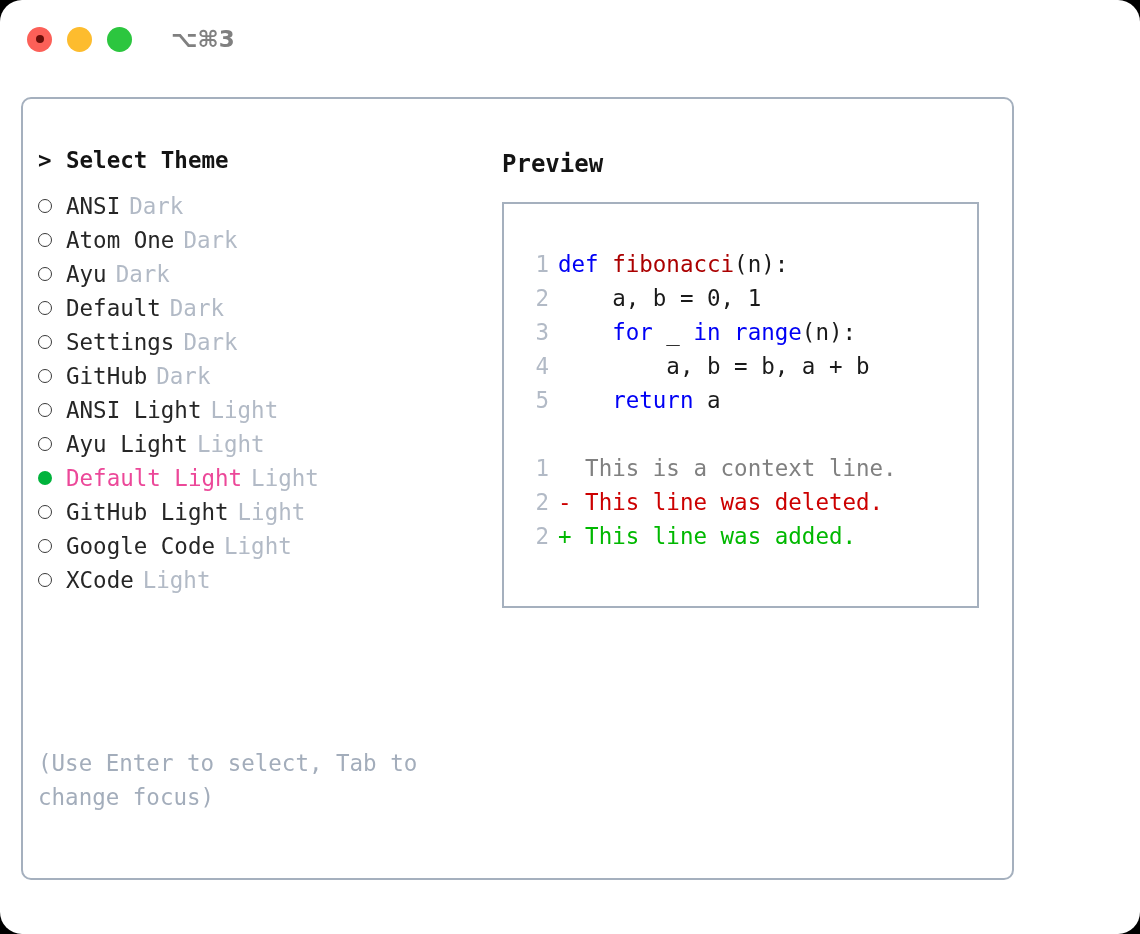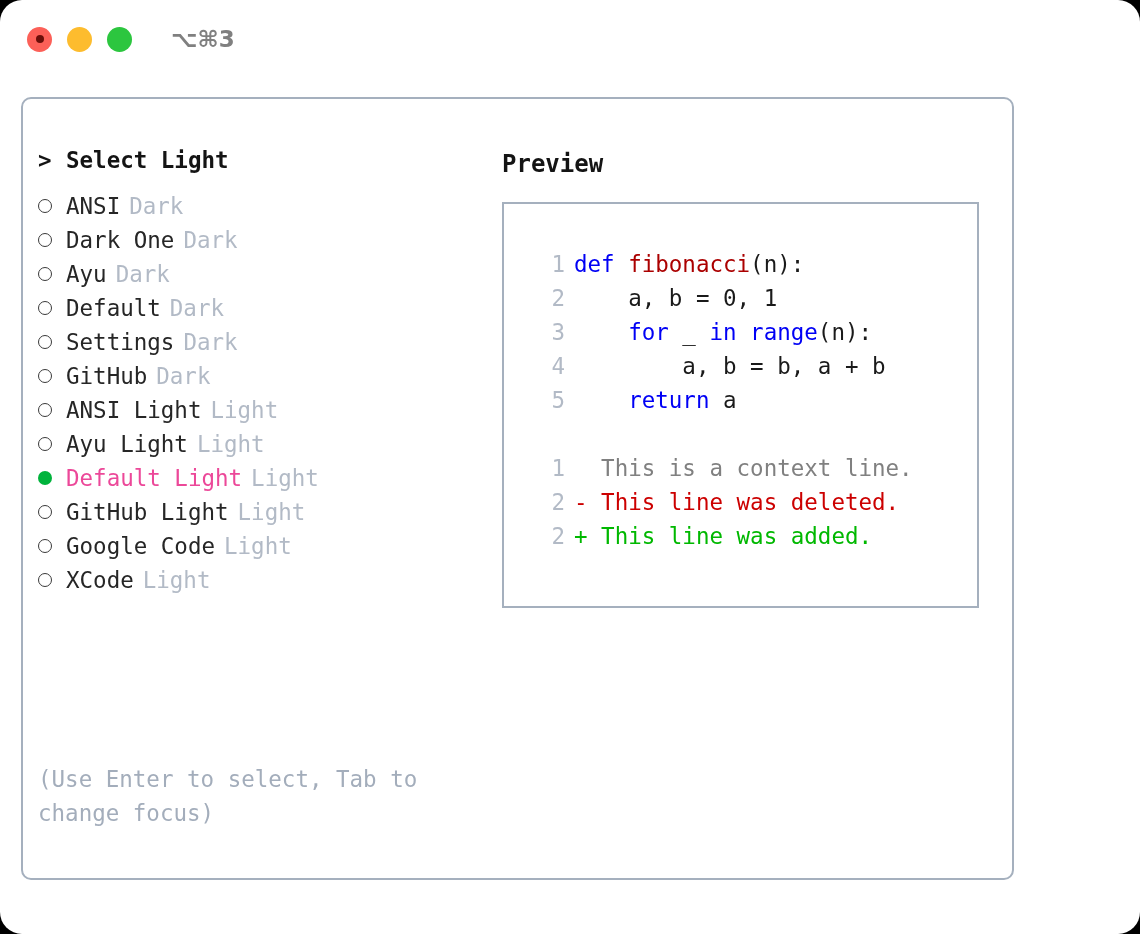--- a/index.html
+++ b/index.html
@@ -134,21 +134,21 @@
     margin-left: 9px;
     margin-top: 12px;
   }
   .section-title {
     color: #141414;
   }
   .spacer-row { height: 34px; }
   .hint {
     position: absolute;
     left: 15px;
-    top: 663px;
+    top: 647px;
     width: 420px;
     font-size: 22.5px;
     line-height: 34px;
     color: #a3adbb;
   }
   
   .right-col {
     position: absolute;
     left: 479px;
     top: 48px;
@@ -164,21 +164,21 @@
   .code-box {
     width: 477px;
     height: 406px;
     border: 2px solid #a5b0be;
     box-sizing: border-box;
     position: relative;
     background: #ffffff;
   }
   .code-lines {
     position: absolute;
-    left: 33px;
+    left: 17px;
     top: 43px;
     font-size: 22.5px;
     line-height: 34px;
     white-space: pre;
   }
   .ln {
     display: inline-block;
     width: 28px;
     text-align: right;
     color: #b2bac6;
@@ -206,26 +206,26 @@
     <div class="shortcut">⌥⌘3</div>
   </div>
 
   <div class="panel">
     <div class="panel-inner">
 
       <div class="left-col">
 
         <div class="list-row header-row">
           <span class="marker marker-arrow">&gt;</span>
-          <span class="section-title">Select Light</span>
+          <span class="section-title">Select Theme</span>
         </div>
 
         <div id="theme-list">
             <div class="list-row"><span class="marker"><span class="radio-outline"></span></span><span class="name">ANSI</span><span class="category">Dark</span></div>
-            <div class="list-row"><span class="marker"><span class="radio-outline"></span></span><span class="name">Dark One</span><span class="category">Dark</span></div>
+            <div class="list-row"><span class="marker"><span class="radio-outline"></span></span><span class="name">Atom One</span><span class="category">Dark</span></div>
             <div class="list-row"><span class="marker"><span class="radio-outline"></span></span><span class="name">Ayu</span><span class="category">Dark</span></div>
             <div class="list-row"><span class="marker"><span class="radio-outline"></span></span><span class="name">Default</span><span class="category">Dark</span></div>
             <div class="list-row"><span class="marker"><span class="radio-outline"></span></span><span class="name">Settings</span><span class="category">Dark</span></div>
             <div class="list-row"><span class="marker"><span class="radio-outline"></span></span><span class="name">GitHub</span><span class="category">Dark</span></div>
             <div class="list-row"><span class="marker"><span class="radio-outline"></span></span><span class="name">ANSI Light</span><span class="category">Light</span></div>
             <div class="list-row"><span class="marker"><span class="radio-outline"></span></span><span class="name">Ayu Light</span><span class="category">Light</span></div>
             <div class="list-row"><span class="marker"><span class="radio-filled"></span></span><span class="name selected">Default Light</span><span class="category">Light</span></div>
             <div class="list-row"><span class="marker"><span class="radio-outline"></span></span><span class="name">GitHub Light</span><span class="category">Light</span></div>
             <div class="list-row"><span class="marker"><span class="radio-outline"></span></span><span class="name">Google Code</span><span class="category">Light</span></div>
             <div class="list-row"><span class="marker"><span class="radio-outline"></span></span><span class="name">XCode</span><span class="category">Light</span></div>

